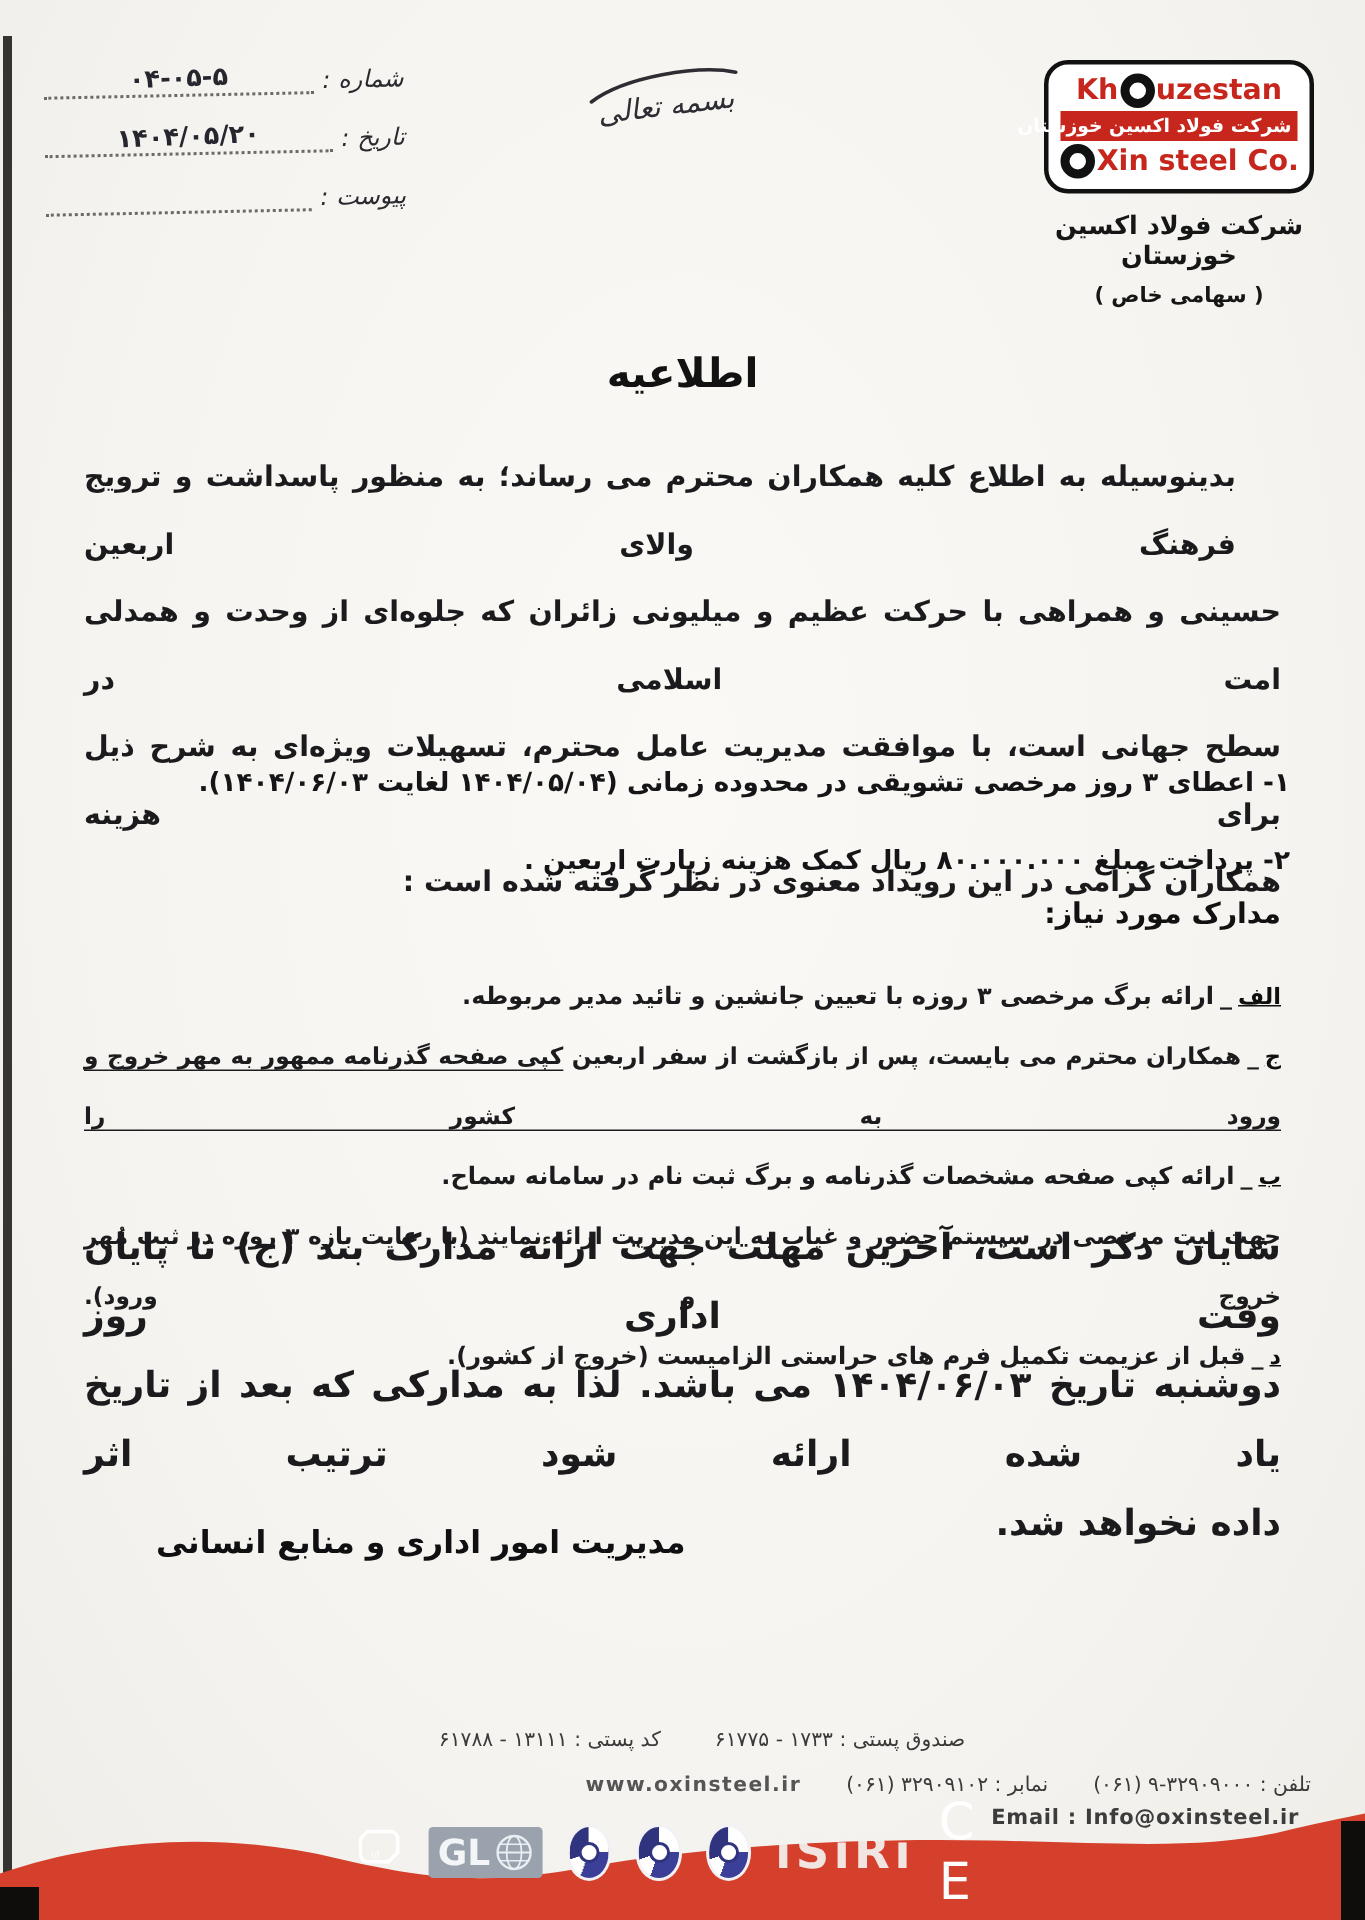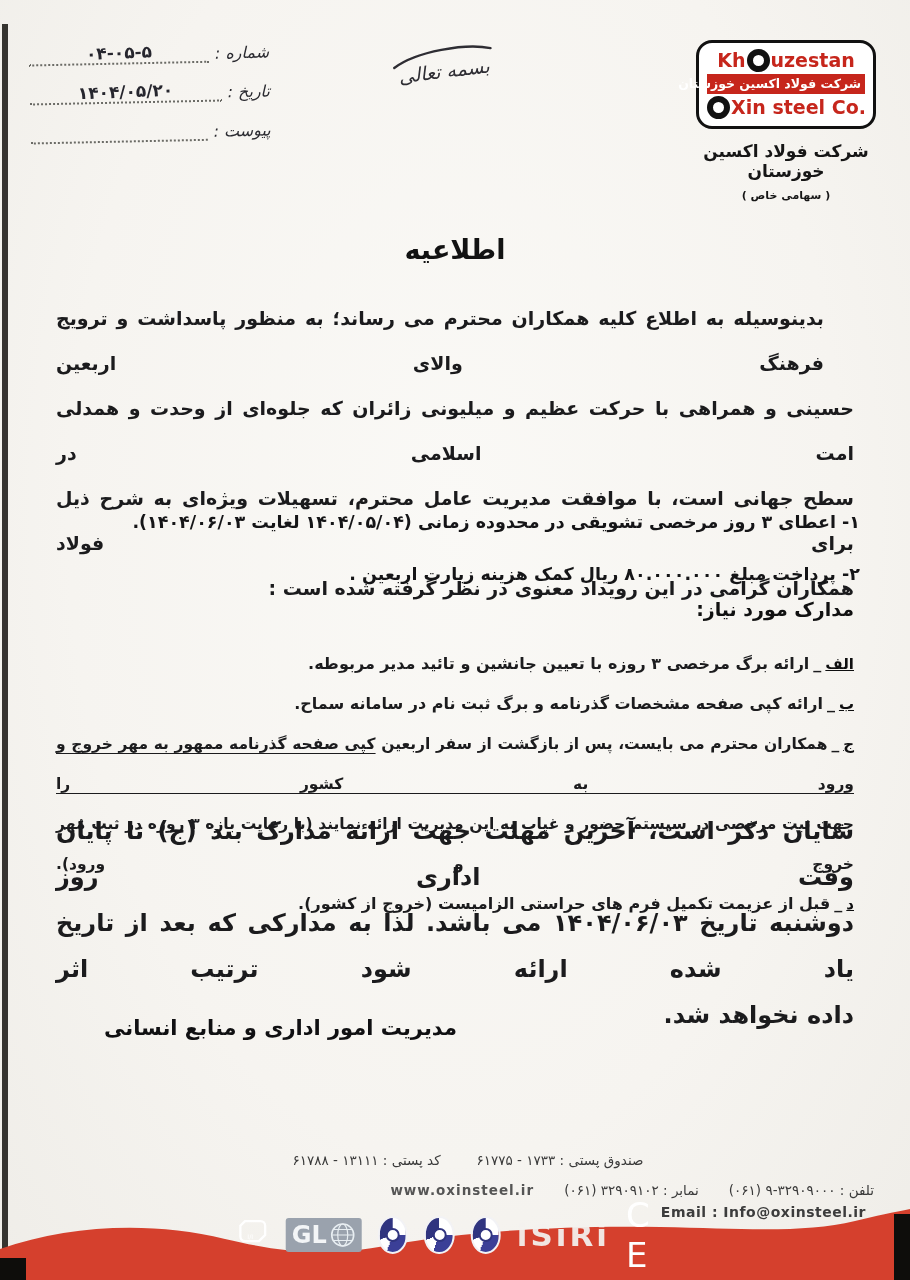--- a/index.html
+++ b/index.html
@@ -31,21 +31,21 @@
   .logo-box{
     width:180px;margin:0 auto;border:3px solid #111;border-radius:16px;background:#fff;
     padding:6px 6px 7px 6px;box-sizing:border-box;
   }
   .logo-row{display:flex;align-items:center;justify-content:center;direction:ltr;line-height:1;}
   .logo-en{color:#c6261c;font-weight:bold;font-size:19px;letter-spacing:0;}
   .donut{display:inline-block;width:11px;height:11px;border:6px solid #111;border-radius:50%;background:#fff;margin:0 1px;}
   .logo-bar{background:#c6261c;color:#fff;font-size:12.5px;font-weight:bold;direction:rtl;
     padding:2px 4px 3px 4px;margin:2px 2px;white-space:nowrap;}
   .company-fa{margin-top:12px;direction:rtl;font-weight:bold;font-size:17px;color:#161616;}
-  .company-type{margin-top:8px;direction:rtl;font-weight:bold;font-size:11px;color:#161616;}
+  .company-type{margin-top:8px;direction:rtl;font-weight:bold;font-size:14px;color:#161616;}
 
   
   .doc-title{position:absolute;top:234px;left:0;width:100%;text-align:center;
     font-size:27px;font-weight:bold;color:#121212;direction:rtl;}
 
   
   .para{position:absolute;right:56px;left:56px;direction:rtl;font-weight:bold;color:#1b1b1d;}
   .p1{top:296px;font-size:19px;line-height:45px;}
   .closing{top:808px;font-size:24px;line-height:46px;}
   .line-just{text-align:justify;text-align-last:justify;}
@@ -145,39 +145,39 @@
     </div>
     <div class="company-fa">شرکت فولاد اکسین خوزستان</div>
     <div class="company-type">( سهامی خاص )</div>
   </div>
 
   <div class="doc-title">اطلاعیه</div>
 
   <div class="para p1">
     <div class="line-just indent-first">بدینوسیله به اطلاع کلیه همکاران محترم می رساند؛ به منظور پاسداشت و ترویج فرهنگ والای اربعین</div>
     <div class="line-just">حسینی و همراهی با حرکت عظیم و میلیونی زائران که جلوه‌ای از وحدت و همدلی امت اسلامی در</div>
-    <div class="line-just">سطح جهانی است، با موافقت مدیریت عامل محترم، تسهیلات ویژه‌ای به شرح ذیل برای فولاد</div>
+    <div class="line-just">سطح جهانی است، با موافقت مدیریت عامل محترم، تسهیلات ویژه‌ای به شرح ذیل برای هزینه</div>
     <div class="line-right">همکاران گرامی در این رویداد معنوی در نظر گرفته شده است :</div>
   </div>
 
   <div class="items">
     <div>۱- اعطای ۳ روز مرخصی تشویقی در محدوده زمانی (۱۴۰۴/۰۵/۰۴ لغایت ۱۴۰۴/۰۶/۰۳).</div>
     <div>۲- پرداخت مبلغ ۸۰.۰۰۰.۰۰۰ ریال کمک هزینه زیارت اربعین .</div>
   </div>
 
   <div class="docs-heading">مدارک مورد نیاز:</div>
   <div class="docs">
     <div class="doc-line">
       <span class="doc-label">الف</span><span class="doc-sep">_</span><span>ارائه برگ مرخصی ۳ روزه با تعیین جانشین و تائید مدیر مربوطه.</span>
     </div>
+    <div class="doc-line doc-j">
+      <span class="doc-label">ج</span><span class="doc-sep">_</span><span>همکاران محترم می بایست، پس از بازگشت از سفر اربعین </span><span class="u">کپی صفحه گذرنامه ممهور به مهر خروج و ورود به کشور را</span>
+    </div>
     <div class="doc-line">
       <span class="doc-label">ب</span><span class="doc-sep">_</span><span>ارائه کپی صفحه مشخصات گذرنامه و برگ ثبت نام در سامانه سماح.</span>
-    </div>
-    <div class="doc-line doc-j">
-      <span class="doc-label">ج</span><span class="doc-sep">_</span><span>همکاران محترم می بایست، پس از بازگشت از سفر اربعین </span><span class="u">کپی صفحه گذرنامه ممهور به مهر خروج و ورود به کشور را</span>
     </div>
     <div class="doc-line doc-j">جهت ثبت مرخصی در سیستم حضور و غیاب به این مدیریت ارائه نمایند (با رعایت بازه ۳ روزه در ثبت مُهر خروج و ورود).</div>
     <div class="doc-line">
       <span class="doc-label">د</span><span class="doc-sep">_</span><span>قبل از عزیمت تکمیل فرم های حراستی الزامیست (خروج از کشور).</span>
     </div>
   </div>
 
   <div class="para closing">
     <div class="line-just">شایان ذکر است، آخرین مهلت جهت ارائه مدارک بند  (ج)  تا پایان وقت اداری روز</div>
     <div class="line-just">دوشنبه تاریخ ۱۴۰۴/۰۶/۰۳ می باشد. لذا به مدارکی که بعد از تاریخ یاد شده ارائه شود ترتیب اثر</div>

